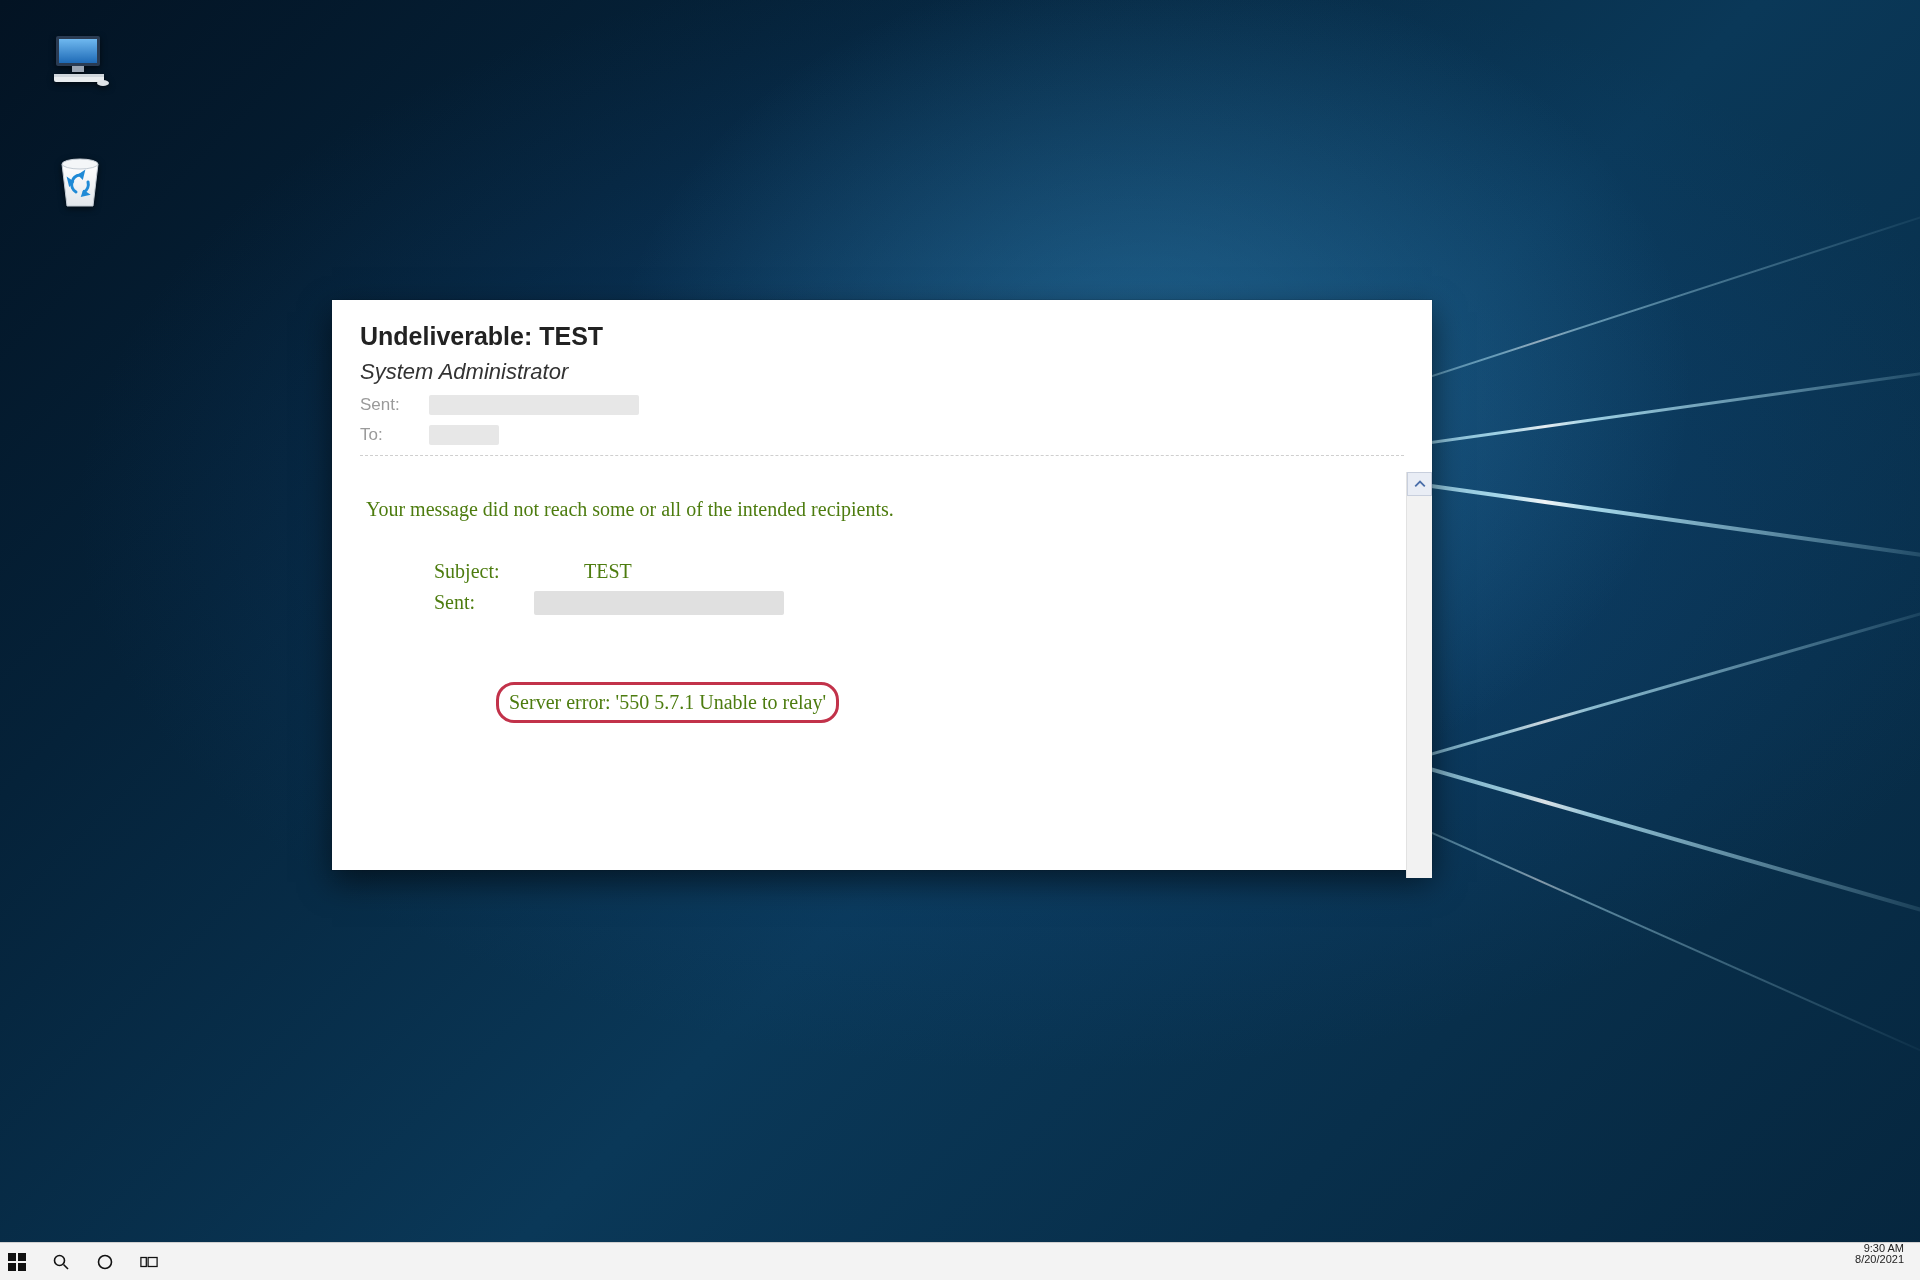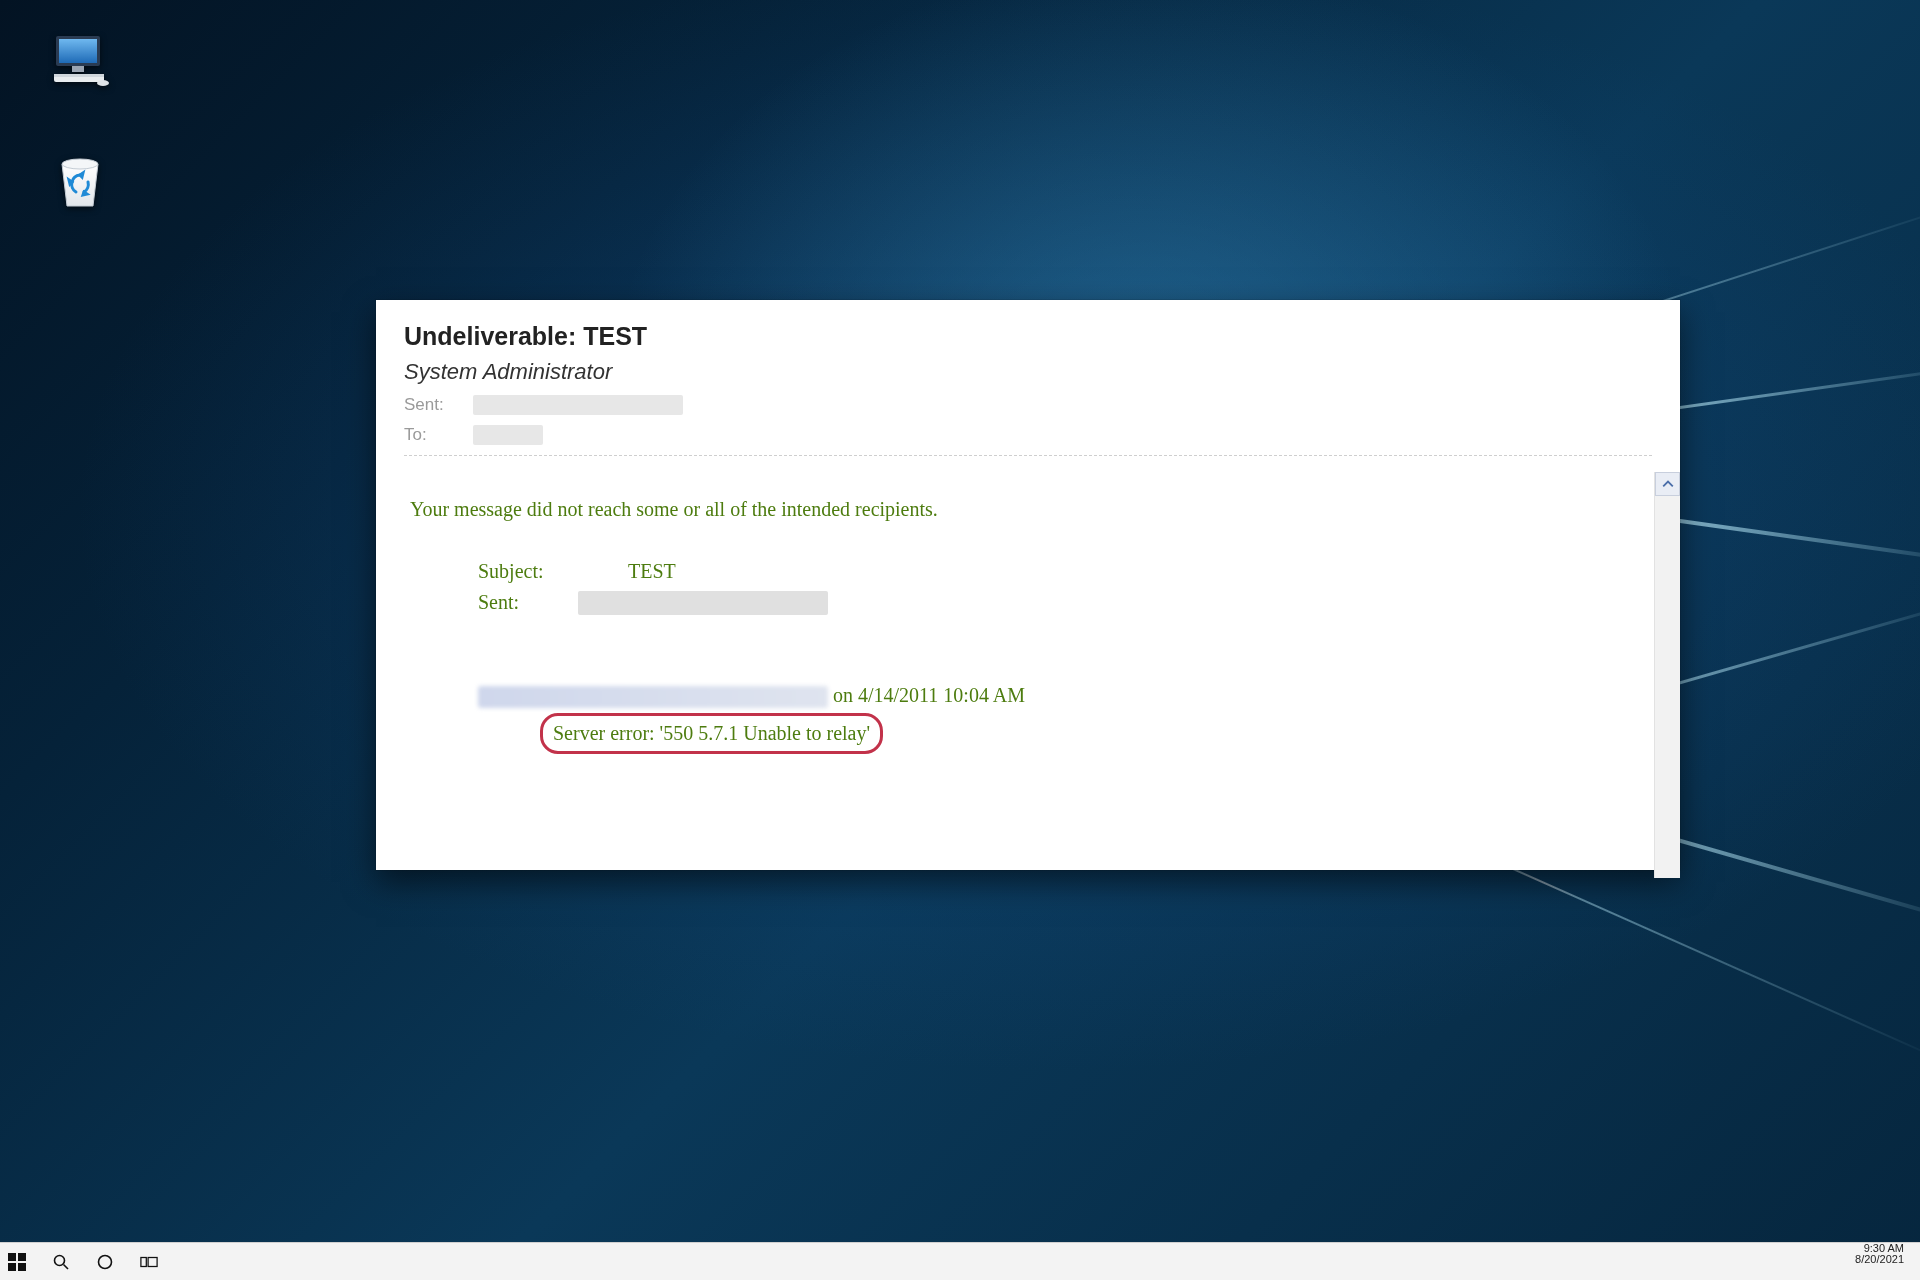--- a/index.html
+++ b/index.html
@@ -29,22 +29,22 @@
     
     .desktop-icon { position:absolute; width:96px; text-align:center; color:#fff; font-size:12px; cursor:pointer; }
     .this-pc { top:32px; left:32px; }
     .recycle { top:150px; left:32px; }
 
     .pc-svg { width:64px; height:56px; margin:0 auto; display:block; filter: drop-shadow(0 2px 3px rgba(0,0,0,0.6)); }
     .bin-svg{ width:64px; height:64px; margin:0 auto; display:block; filter: drop-shadow(0 2px 3px rgba(0,0,0,0.6)); }
 
     
     .email-window{
-      position:absolute; top:300px; left:332px; width:1304px; height:570px;
-      background:#ffffff; box-shadow: 0 12px 30px rgba(0,0,0,0.55), 0 0 0 1px rgba(0,0,0,0.08); margin-left: 44px;
+      position:absolute; top:300px; left:332px; width:1100px; height:570px;
+      background:#ffffff; box-shadow: 0 12px 30px rgba(0,0,0,0.55), 0 0 0 1px rgba(0,0,0,0.08);
     }
     .email-header{ padding:22px 28px 14px 28px; }
     .email-title{ font-size:25px; font-weight:700; color:#222; }
     .email-from{ font-size:22px; color:#333; margin-top:8px;font-style:italic; }
     .meta-row{ display:flex; align-items:center; gap:14px; margin-top:10px; color:#9a9a9a; font-size:17px; }
     .meta-label{ width:55px; }
     .redact{ background:#e7e7e7; height:20px; border-radius:2px; }
     .dash-sep{ height:0; border-top:1px dashed #cfcfcf; margin:10px 0 0 0; }
 
     .body-wrap{ position:relative; height:calc(100% - 160px); }
@@ -147,24 +147,20 @@
         <div class="indent1 row-flex">
           <span class="label-fixed">Subject:</span>
           <span>TEST</span>
         </div>
         <div class="indent1 row-flex">
           <span class="label-fixed" style="width:80px">Sent:</span>
           <span class="blur-pill" style="width:250px"></span>
         </div>
         <br>
         <br>
-        <div class="indent2">
-          <span class="recipient-blur"></span>
-          <span> on 4/14/2011 10:04 AM</span>
-        </div>
         <div class="indent2" style="padding-left:130px; margin-top:2px;">
           <span class="err-box">
             <span>Server error: '550 5.7.1 Unable to relay'</span>
           </span>
         </div>
       </div>
 
       <div class="vscroll">
         <div class="up">
           <svg viewBox="0 0 10 10">

